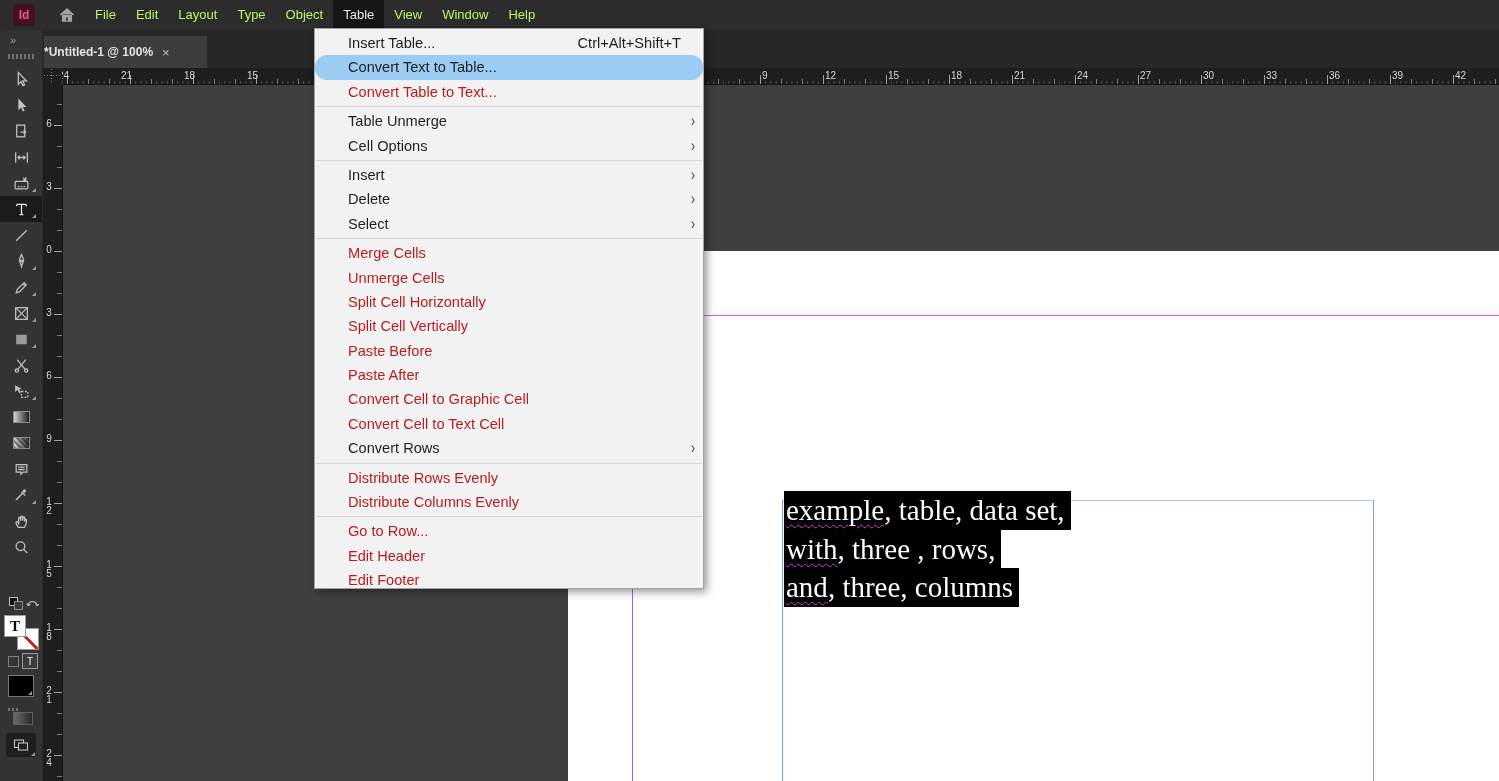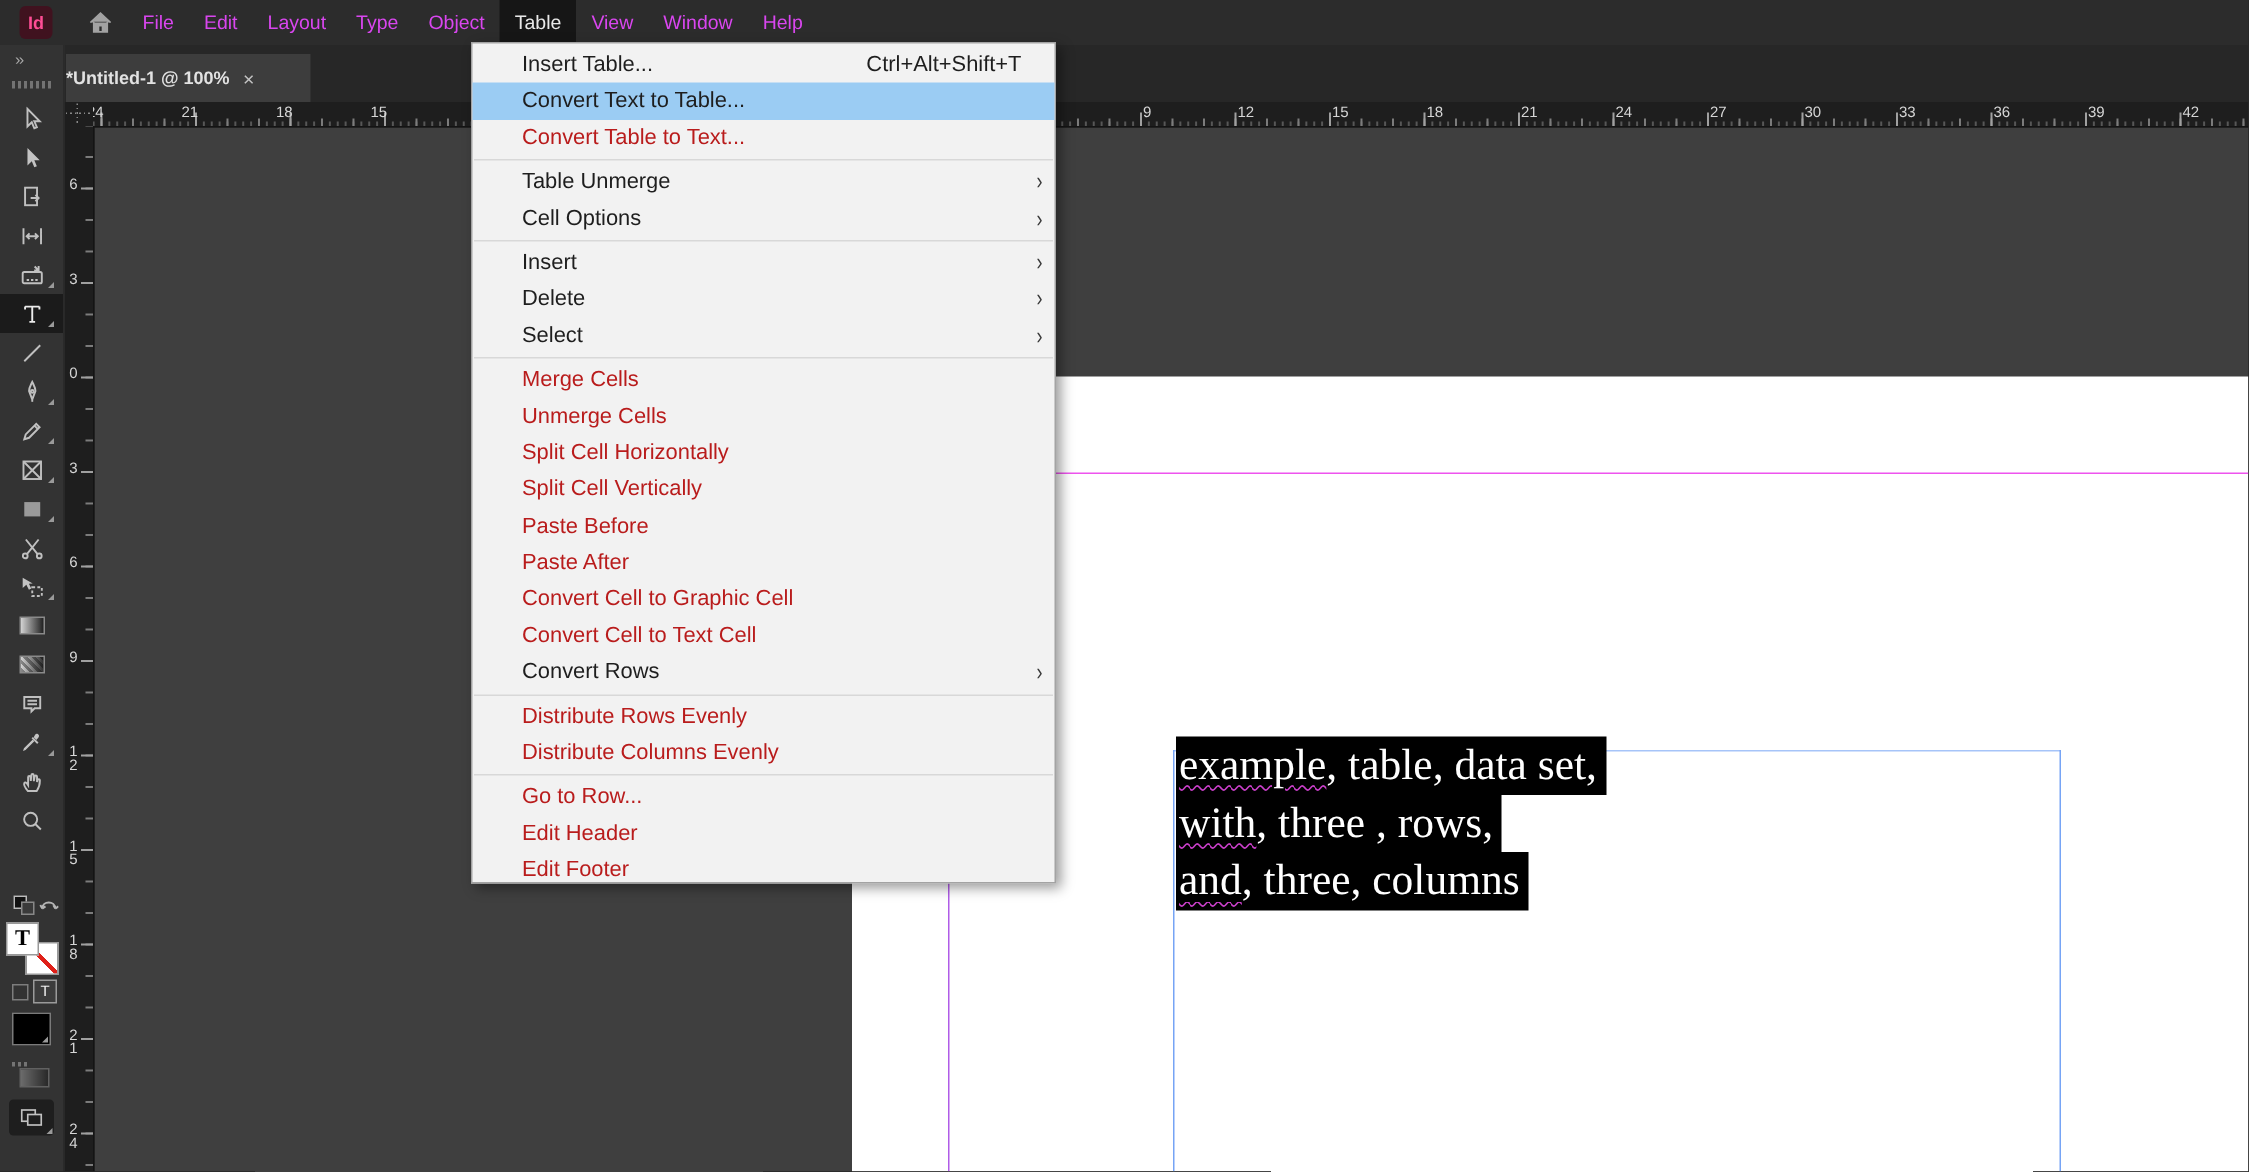--- a/index.html
+++ b/index.html
@@ -7,21 +7,21 @@
           font-family:"Liberation Sans",sans-serif;background:#3f3f3f;
           -webkit-font-smoothing:antialiased;}
   
   #menubar{position:absolute;left:0;top:0;width:1499px;height:30px;background:#2c2c2c;
            display:flex;align-items:center;z-index:40;}
   #logo{width:22px;height:22px;margin-left:13px;border-radius:4px;background:var(--logo-bg);
         color:var(--logo-fg);font-weight:bold;font-size:12px;display:flex;align-items:center;
         justify-content:center;}
   #home{margin-left:22px;width:20px;height:20px;display:flex;align-items:center;justify-content:center;}
   #menu-items{display:flex;margin-left:8px;height:30px;}
-  .mb-item{padding:0 10px;line-height:30px;font-size:13px;color:#d946ef;cursor:default;}
+  .mb-item{padding:0 10px;line-height:30px;font-size:13px;color:#bef264;cursor:default;}
   .mb-item.active{background:#161616;color:#e8e8e8;}
   
   #tools-panel{position:absolute;left:0;top:30px;width:42px;height:751px;background:#333333;
                border-right:1px solid #2a2a2a;z-index:30;}
   #panel-collapse{position:absolute;left:10px;top:4px;color:#a8a8a8;font-size:11px;letter-spacing:1px;}
   #panel-grip{position:absolute;left:8px;top:24px;width:26px;height:5px;
               background:repeating-linear-gradient(90deg,#737373 0 2px,transparent 2px 4px);}
   #tool-list{position:absolute;left:0;top:36px;width:42px;}
   .tool{position:relative;width:42px;height:26px;display:flex;align-items:center;justify-content:center;}
   .tool svg{width:17px;height:17px;stroke:#c0c0c0;stroke-width:1.2;fill:none;}
@@ -103,21 +103,21 @@
   #frame-right{left:1311px;top:416px;width:1px;height:281px;}
   #sel-text{position:absolute;left:722px;top:407px;font-family:"Liberation Serif",serif;
             font-size:29px;line-height:38.7px;color:#fff;}
   .tline{display:table;background:#000;padding:0 6px 0 2px;white-space:pre;}
   .tline .sp{text-decoration:underline wavy var(--squiggle);text-decoration-thickness:1px;text-underline-offset:4px;}
   
   #ctx{position:absolute;left:314px;top:28px;width:390px;height:561px;background:#f2f2f2;
        border:1px solid #a3a3a3;box-shadow:3px 3px 8px rgba(0,0,0,.4);z-index:50;
        padding-top:2px;box-sizing:border-box;}
   .mi{position:relative;height:24.4px;line-height:24.4px;font-size:14.6px;color:#1e1e1e;padding-left:33px;}
-  .mi.hl{background:var(--menu-hl);}
+  .mi.hl{background:var(--menu-hl);border-radius:12px;}
   .mi.dis{color:#b91c1c;}
   .mi .sc{position:absolute;right:22px;}
   .mi .arrow{position:absolute;right:8px;top:0;font-size:12px;color:#3a3a3a;transform:scaleY(1.35);}
   .sep{height:1px;background:#d8d8d8;margin:2px 1px;}
 </style>
 </head>
 <body>
 
 <div id="screen" style="--menu-hl: #9bccf3; --guide-h: #ee53ee; --guide-v: #b05ce8; --frame: #76a4f5; --squiggle: #cc3fcc; --logo-bg: #40121f; --logo-fg: #ff4d95;">
 

